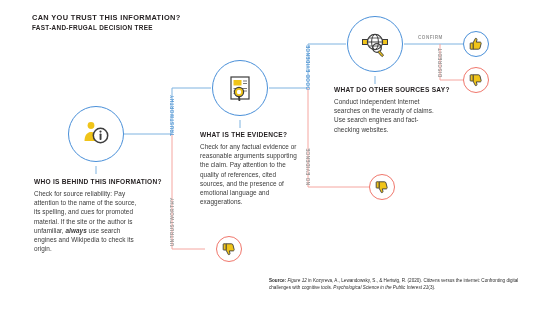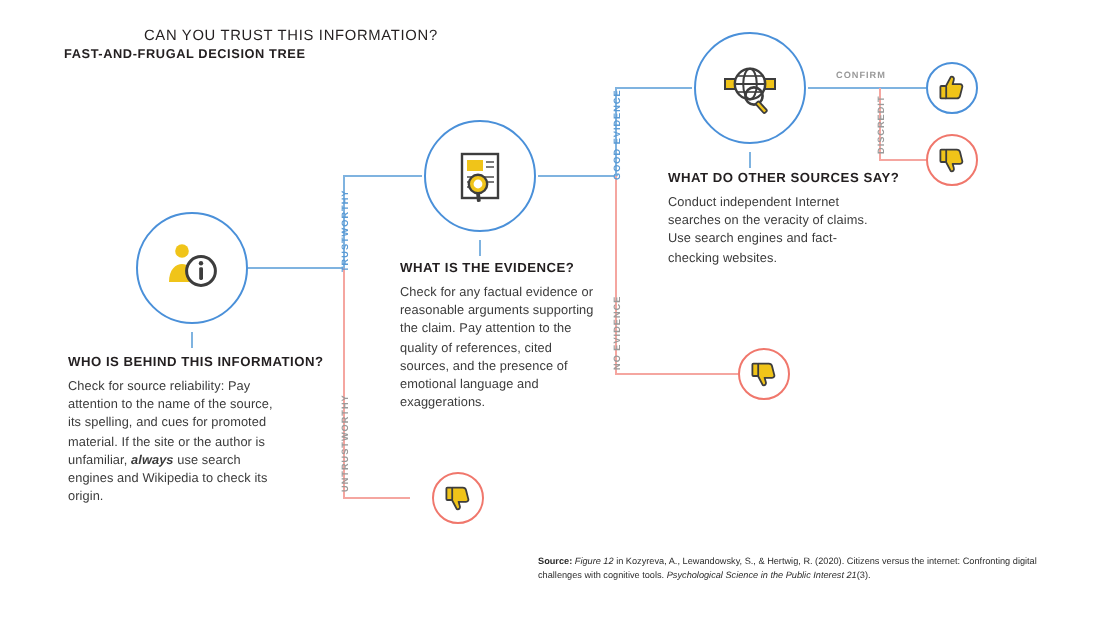--- a/index.html
+++ b/index.html
@@ -12,22 +12,22 @@
     position:relative;
   }
   #stage{position:absolute;left:0;top:0;width:550px;height:309px;}
   svg.edges{position:absolute;left:0;top:0;width:550px;height:309px;}
 
   .abs{position:absolute;}
 
   
   .title-main{
     left:32px;top:13px;
-    font-size:7.4px;font-weight:normal;letter-spacing:.35px;
-    color:#231f20;white-space:nowrap;margin-left:40px;
+    font-size:7.4px;font-weight:bold;letter-spacing:.35px;
+    color:#231f20;white-space:nowrap;
   }
   .title-sub{
     left:32px;top:24px;
     font-size:6.4px;font-weight:bold;letter-spacing:.3px;
     color:#231f20;white-space:nowrap;
   }
 
   
   .node-circle{
     border-radius:50%;

